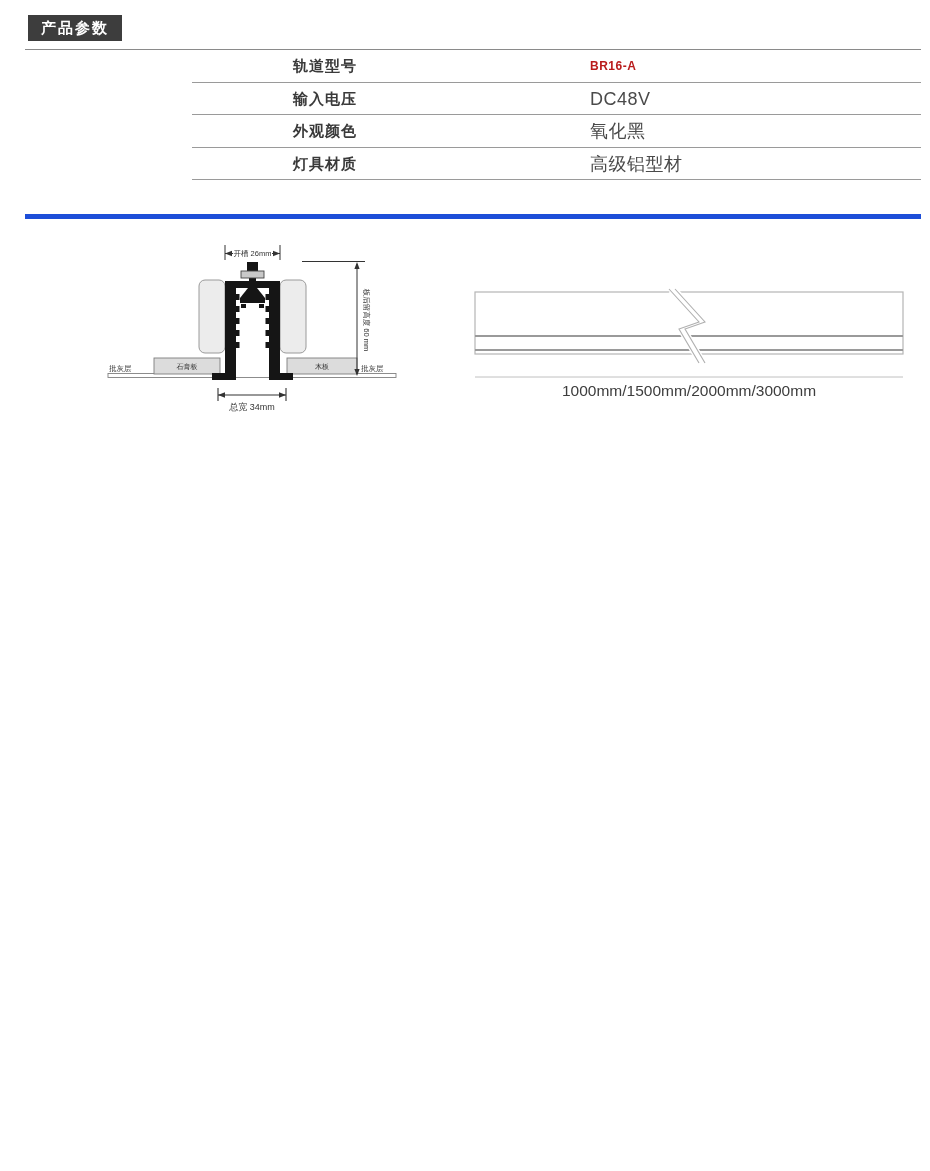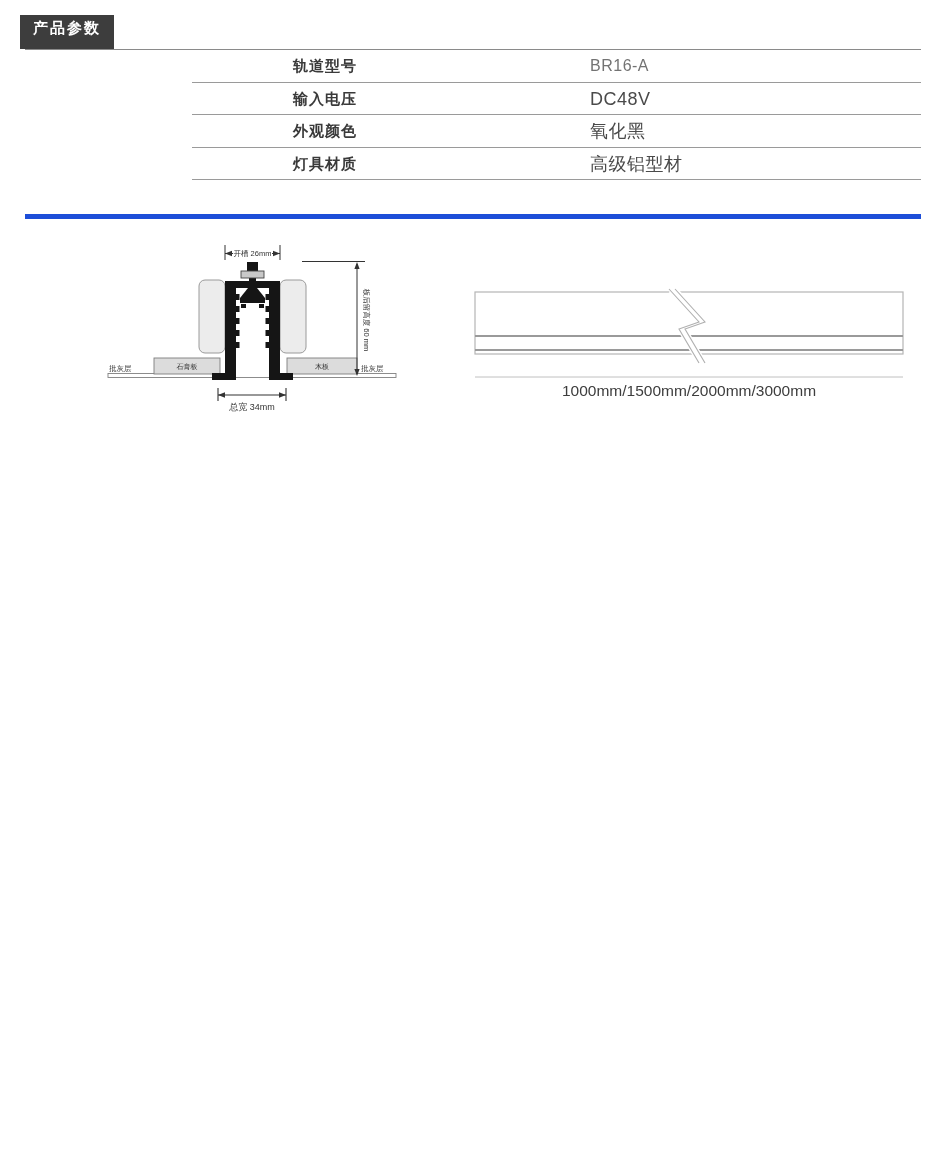--- a/index.html
+++ b/index.html
@@ -3,44 +3,44 @@
 <meta charset="utf-8">
 <style>
   html,body{margin:0;padding:0;}
   body{
     width:930px;height:1171px;position:relative;background:#ffffff;
     font-family:"Liberation Sans","DejaVu Sans",sans-serif;
     color:#3a3a3a;overflow:hidden;
   }
   
   .badge{
-    position:absolute;left:20px;top:15px;
+    position:absolute;left:28px;top:15px;
     background:#3d3d3d;color:#ffffff;
     font-size:15px;font-weight:600;letter-spacing:2px;
-    padding:3px 13px 12px 13px;line-height:19px;
+    padding:3px 13px 4px 13px;line-height:19px;
   }
   
   .spec-table{
     position:absolute;left:25px;top:49px;width:896px;height:164px;
     border-top:1px solid #8a8a8a;border-bottom:5px solid #1d4ed8;
   }
   .spec-row{position:relative;height:32.6px;}
   .spec-row .sep{
     position:absolute;left:167px;right:0;bottom:0;
     border-bottom:1px solid #9a9a9a;
   }
   .spec-label{
     position:absolute;left:268px;top:50%;transform:translateY(-50%);
     font-size:15px;font-weight:700;color:#3a3a3a;letter-spacing:1px;
   }
   .spec-value{
     position:absolute;left:565px;top:50%;transform:translateY(-50%);
     font-size:18px;font-weight:400;color:#4a4a4a;letter-spacing:.5px;
   }
-  .spec-value.lg{font-size:16px;font-weight:400;color:#737373;letter-spacing:.5px;}
+  .spec-value.lg{font-size:12px;font-weight:700;color:#b91c1c;letter-spacing:.5px;}
   
   .diagram{position:absolute;}
   #cross-section{left:90px;top:238px;width:300px;height:175px;margin-left:12px;}
   #side-view{left:470px;top:286px;width:440px;height:115px;}
   svg{display:block;}
   svg text{font-family:"Liberation Sans","DejaVu Sans",sans-serif;}
 </style>
 </head>
 <body>
 

